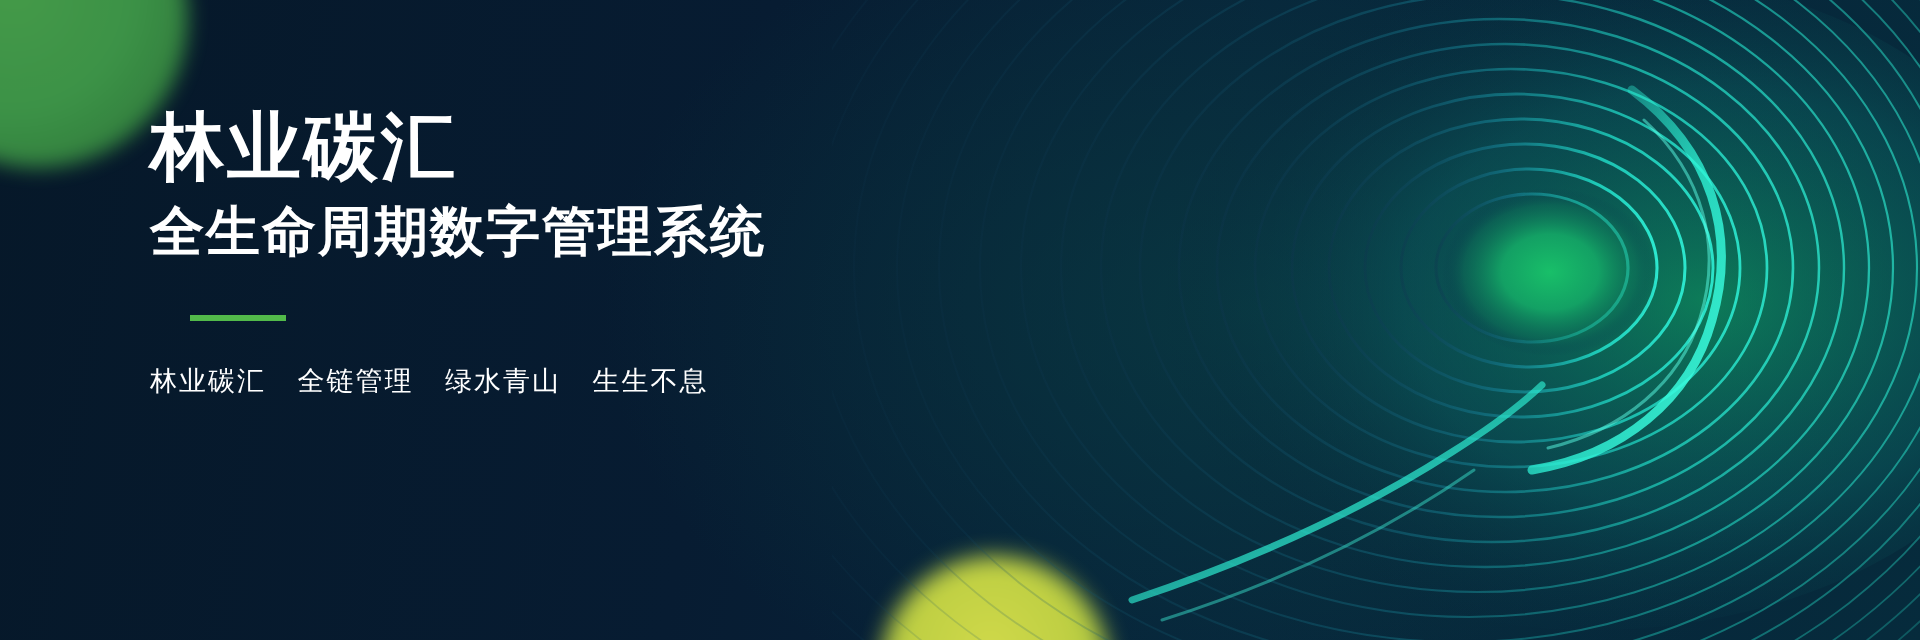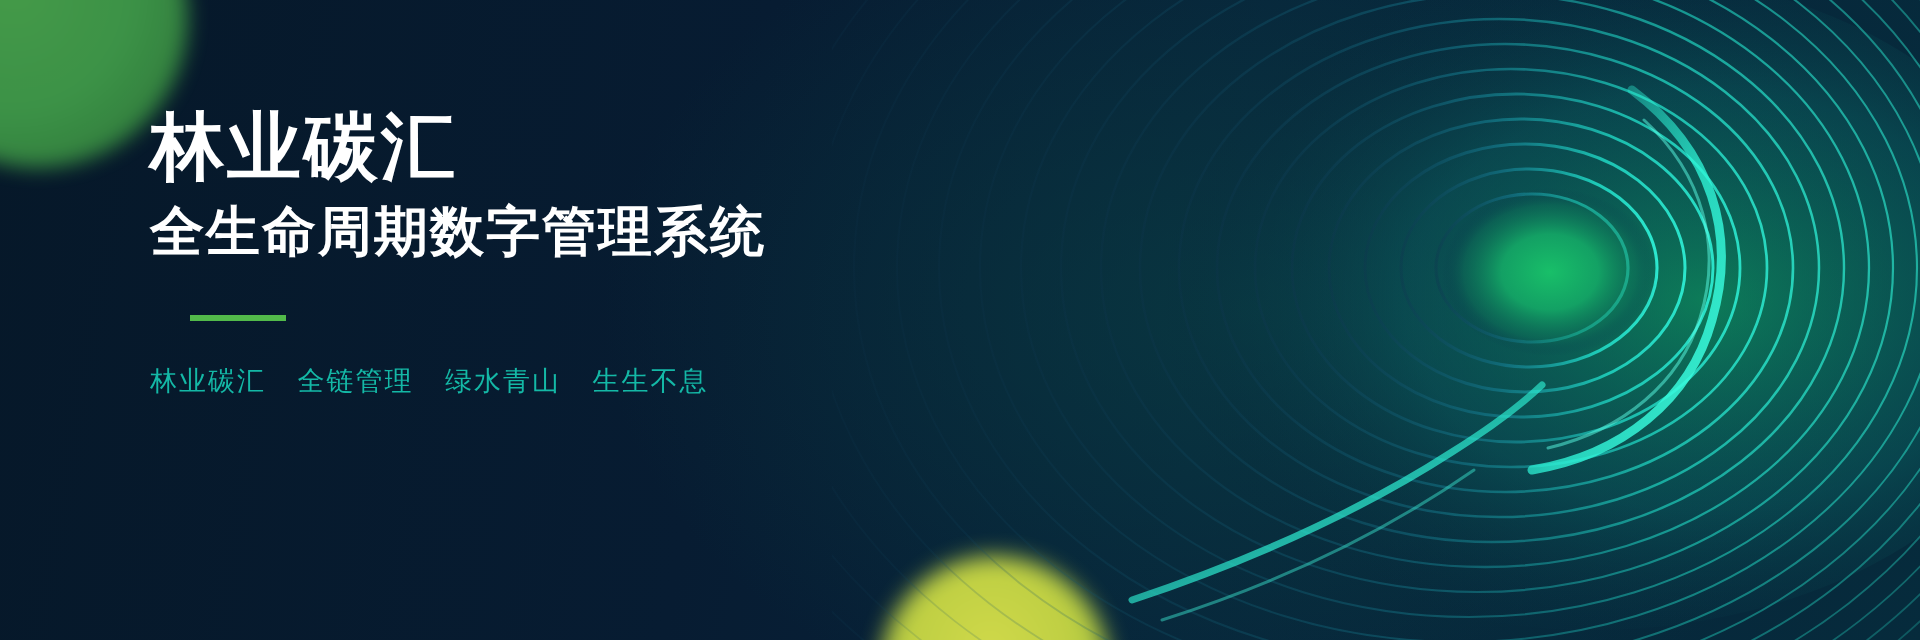--- a/index.html
+++ b/index.html
@@ -90,21 +90,21 @@
   .accent-bar {
     margin-top: 52px;
     margin-left: 40px;
     width: 96px;
     height: 6px;
     background: #52ba4a;
   }
   .tagline {
     margin-top: 42px;
     font-size: 27px;
-    color: #14b8a6;
+    color: #ffffff;
     letter-spacing: 2px;
     white-space: nowrap;
     font-weight: normal;
   }
   .tagline span { margin-right: 22px; }
   .tagline span:last-child { margin-right: 0; }
 </style>
 </head>
 <body>
 

